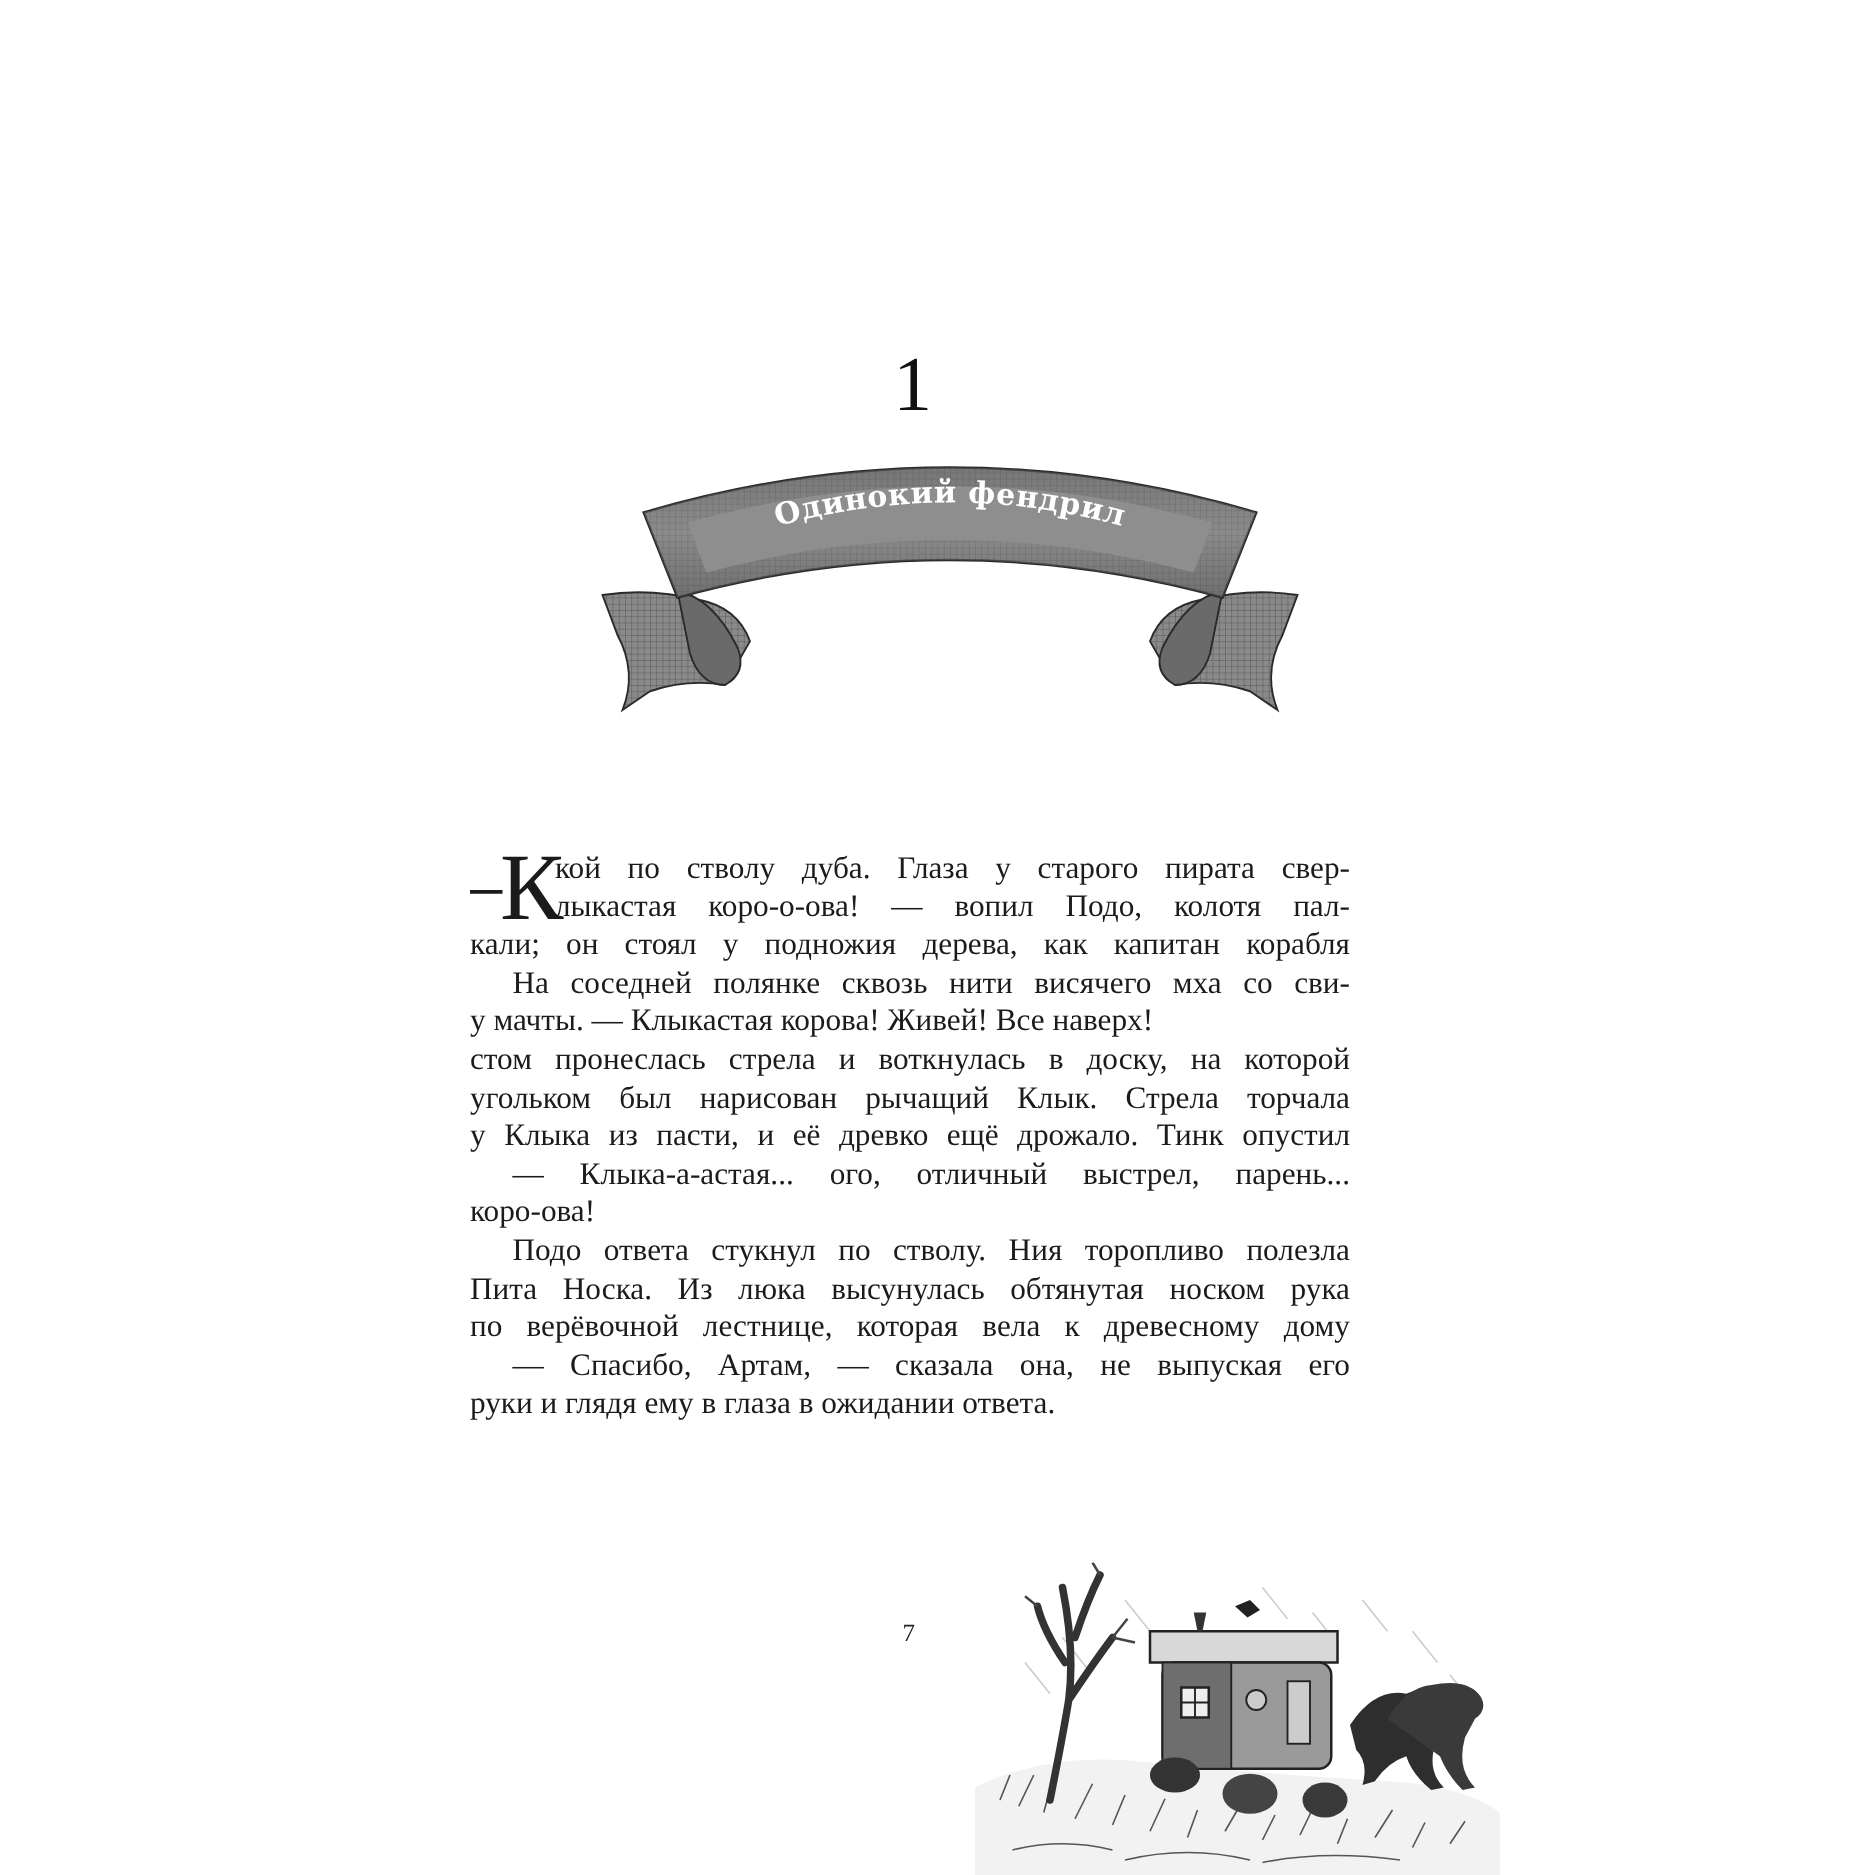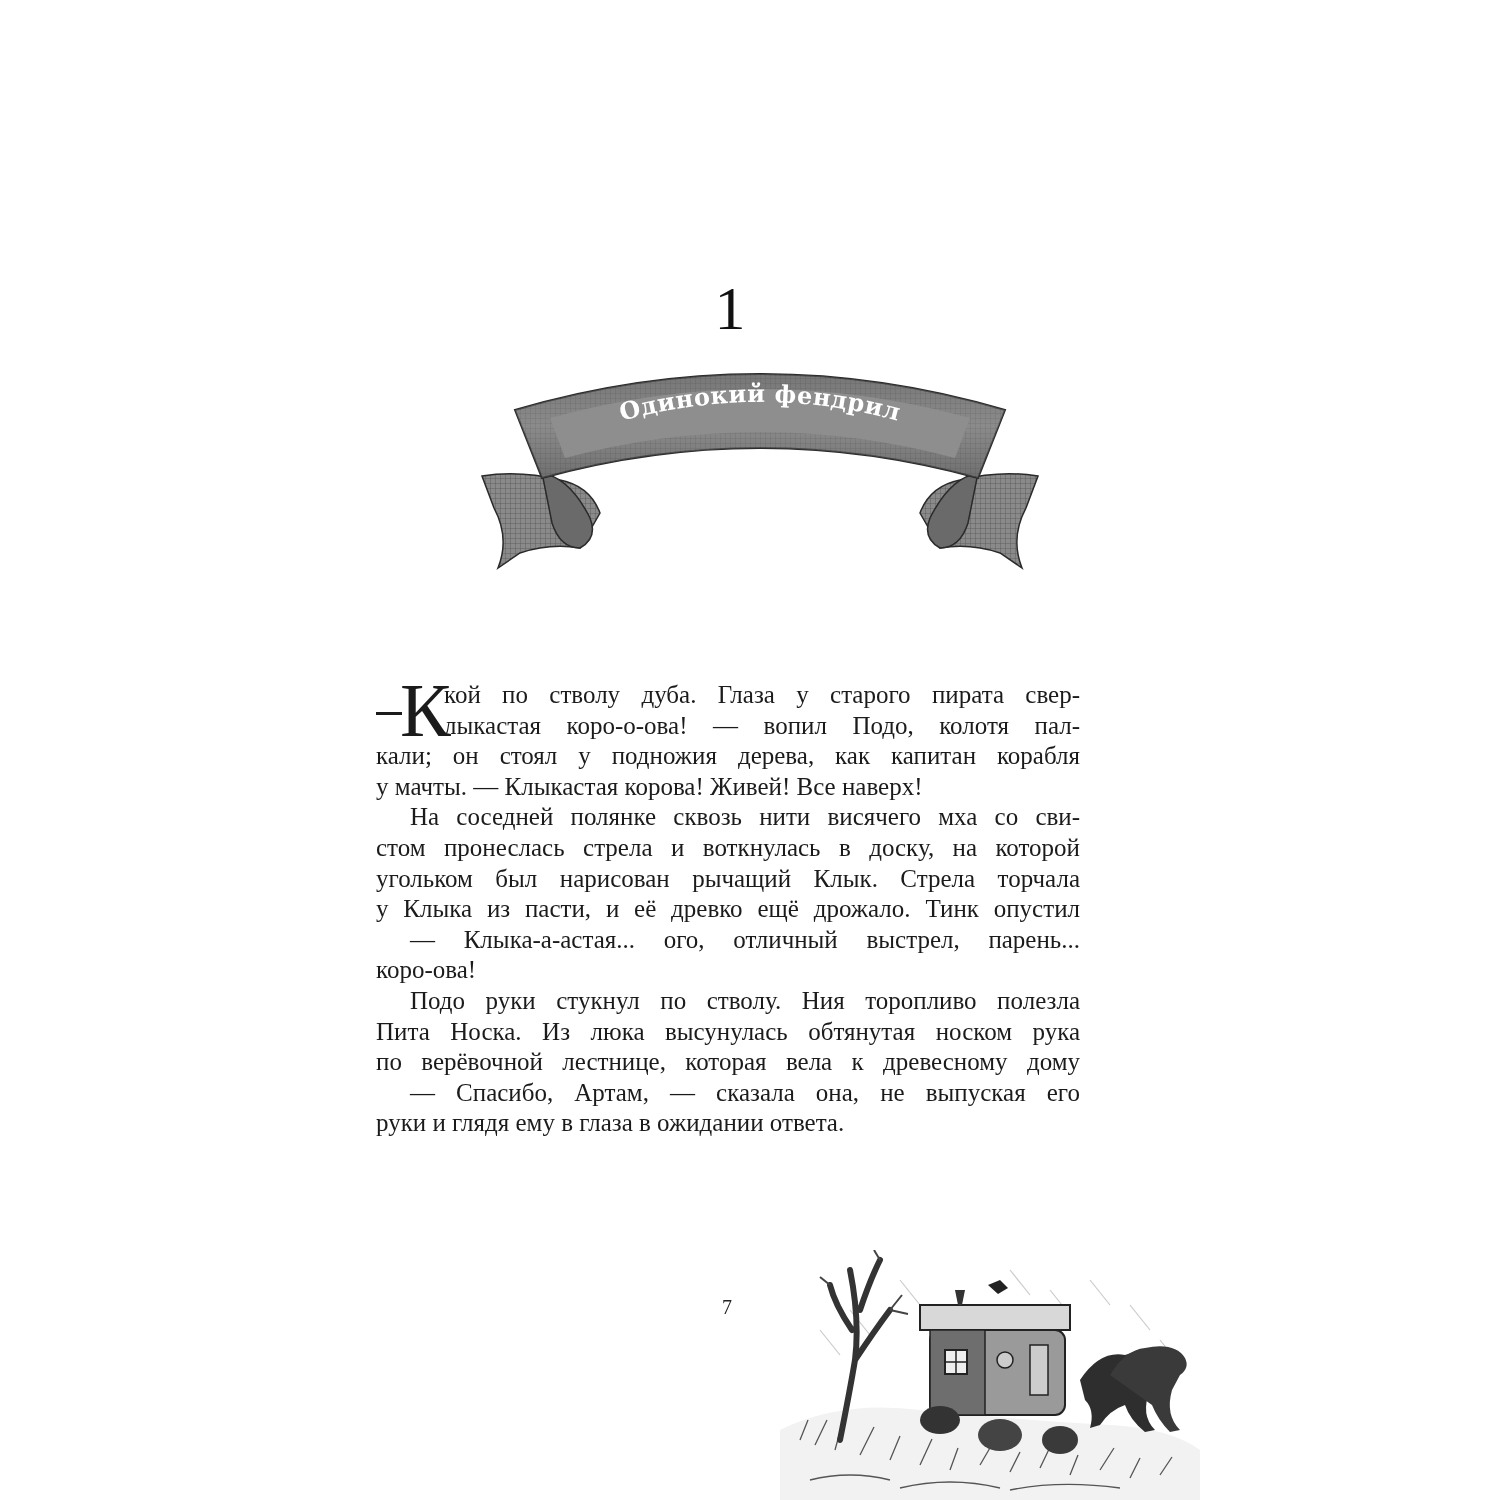--- a/index.html
+++ b/index.html
@@ -139,31 +139,31 @@
   <div class="body-text">
 
     <div class="dropcap">
       <span class="dash"></span>
       <span class="cap">К</span>
     </div>
 
     <span class="line justify dropcap-line">кой по стволу дуба. Глаза у старого пирата свер-</span>
     <span class="line justify dropcap-line">лыкастая коро-о-ова! — вопил Подо, колотя пал-</span>
     <span class="line justify">кали; он стоял у подножия дерева, как капитан корабля</span>
+    <span class="line justify indent">На соседней полянке сквозь нити висячего мха со сви-</span>
+
     <span class="line">у мачты. — Клыкастая корова! Живей! Все наверх!</span>
-
-    <span class="line justify indent">На соседней полянке сквозь нити висячего мха со сви-</span>
     <span class="line justify">стом пронеслась стрела и воткнулась в доску, на которой</span>
     <span class="line justify">угольком был нарисован рычащий Клык. Стрела торчала</span>
     <span class="line justify">у Клыка из пасти, и её древко ещё дрожало. Тинк опустил</span>
 
     <span class="line justify indent">— Клыка-а-астая... ого, отличный выстрел, парень...</span>
     <span class="line">коро-ова!</span>
 
-    <span class="line justify indent">Подо руки стукнул по стволу. Ния торопливо полезла</span>
+    <span class="line justify indent">Подо ответа стукнул по стволу. Ния торопливо полезла</span>
     <span class="line justify">Пита Носка. Из люка высунулась обтянутая носком рука</span>
     <span class="line justify">по верёвочной лестнице, которая вела к древесному дому</span>
 
     <span class="line justify indent">— Спасибо, Артам, — сказала она, не выпуская его</span>
     <span class="line">руки и глядя ему в глаза в ожидании ответа.</span>
   </div>
 
   <div class="page-number">7</div>
 
   <div class="illustration">

